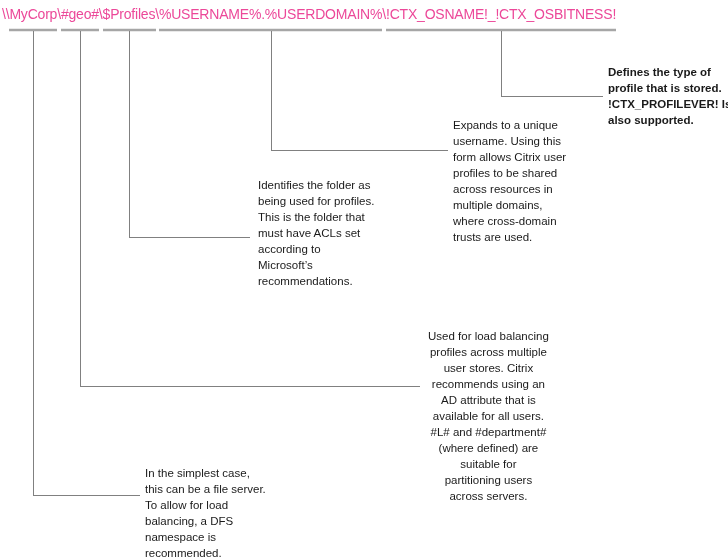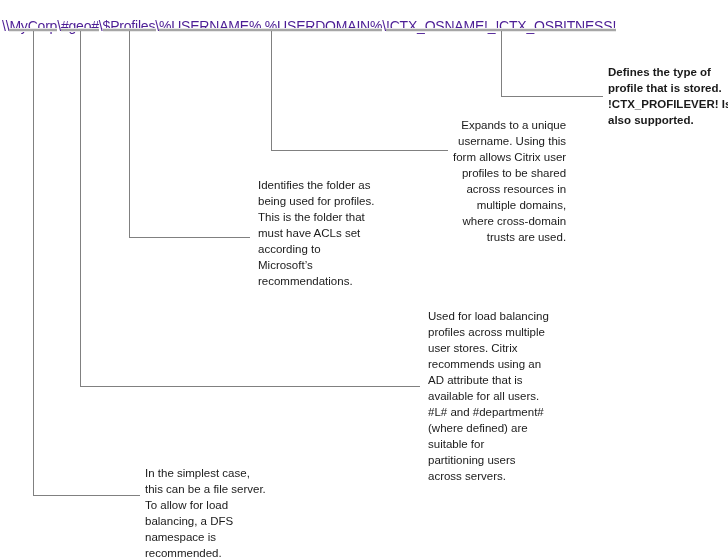--- a/index.html
+++ b/index.html
@@ -7,38 +7,38 @@
     --bracket:#a6a6a6;
     --text:#1a1a1a;
   }
   html,body{margin:0;padding:0;}
   body{
     width:728px;height:558px;position:relative;overflow:hidden;
     background:#ffffff;color:var(--text);
     font-family:"Liberation Sans","DejaVu Sans",sans-serif;
   }
   .unc-path{
-    position:absolute;left:2px;top:18px;
-    font-size:14px;letter-spacing:-0.2px;white-space:pre;color:#4c1d95;
+    position:absolute;left:2px;top:6px;
+    font-size:14px;letter-spacing:-0.2px;white-space:pre;color:#ec4899;
   }
   .unc-path span{white-space:pre;}
   .bracket{
     position:absolute;top:29px;height:2px;background:var(--bracket);
     box-shadow:0 -1px 0 #e9e9e9,0 1px 0 #e9e9e9;
   }
   svg.connectors{position:absolute;left:0;top:0;}
   polyline{fill:none;stroke:var(--line);stroke-width:1;shape-rendering:crispEdges;}
   .note{
     position:absolute;font-size:11.5px;line-height:16px;white-space:pre;
     color:var(--text);
   }
   .note-server {left:145px;top:465px;}
-  .note-geo    {left:428px;top:308px;}
+  .note-geo    {left:428px;top:328px;text-align:center;}
   .note-profiles{left:258px;top:177px;}
-  .note-username{left:453px;top:117px;text-align:right;}
+  .note-username{left:453px;top:117px;}
   .note-osname {left:608px;top:64px;font-weight:bold;}
 </style>
 </head>
 <body>
 
 <div class="unc-path"><span>\\</span><span class="seg">MyCorp</span><span>\</span><span class="seg">#geo#</span><span>\</span><span class="seg">$Profiles</span><span>\</span><span class="seg">%USERNAME%.%USERDOMAIN%</span><span>\</span><span class="seg">!CTX_OSNAME!_!CTX_OSBITNESS!</span></div>
 
 <div class="bracket" style="left: 9px; width: 48px;"></div>
 <div class="bracket" style="left: 61px; width: 38px;"></div>
 <div class="bracket" style="left: 103px; width: 53px;"></div>

